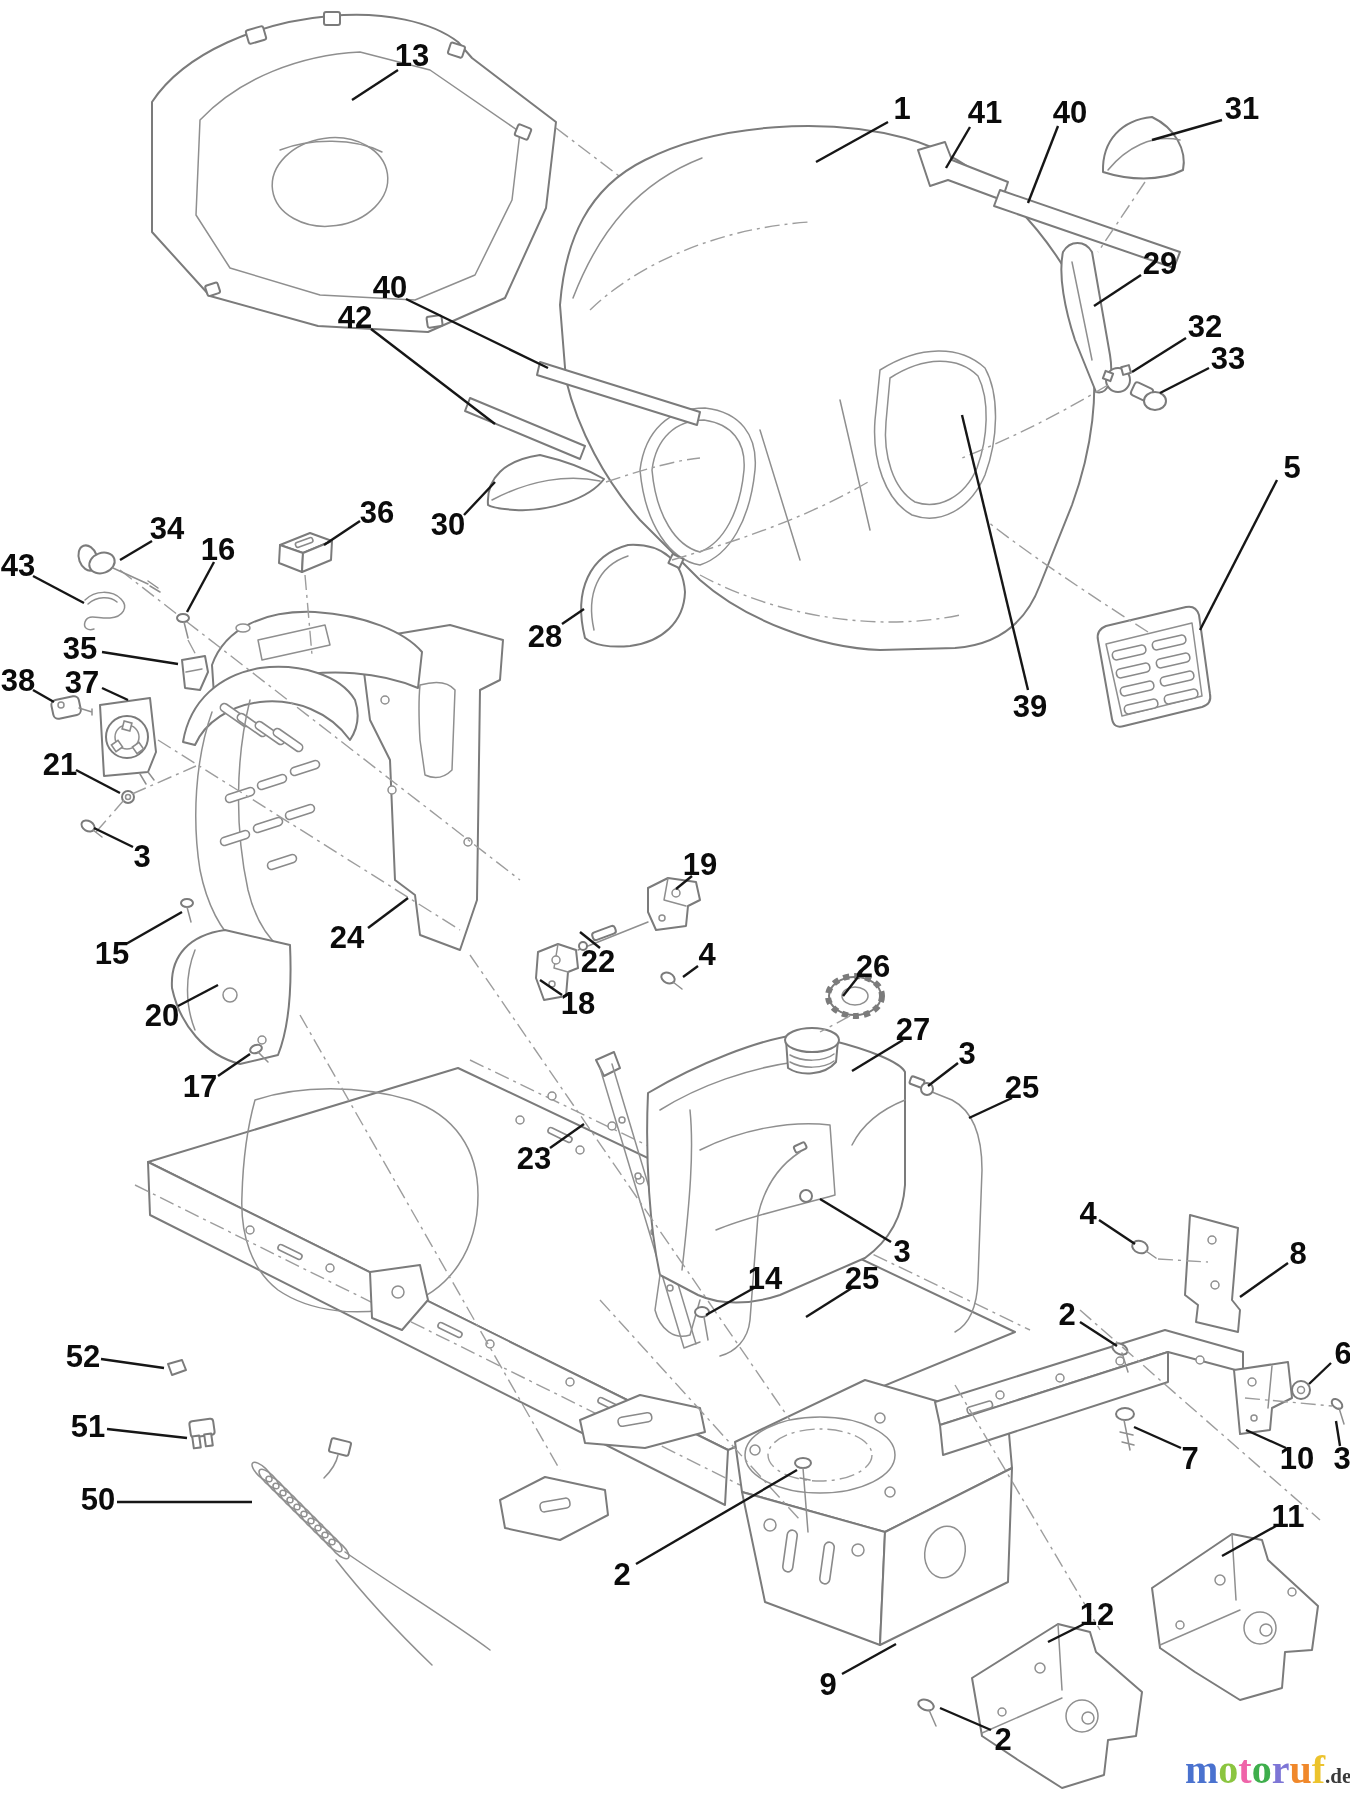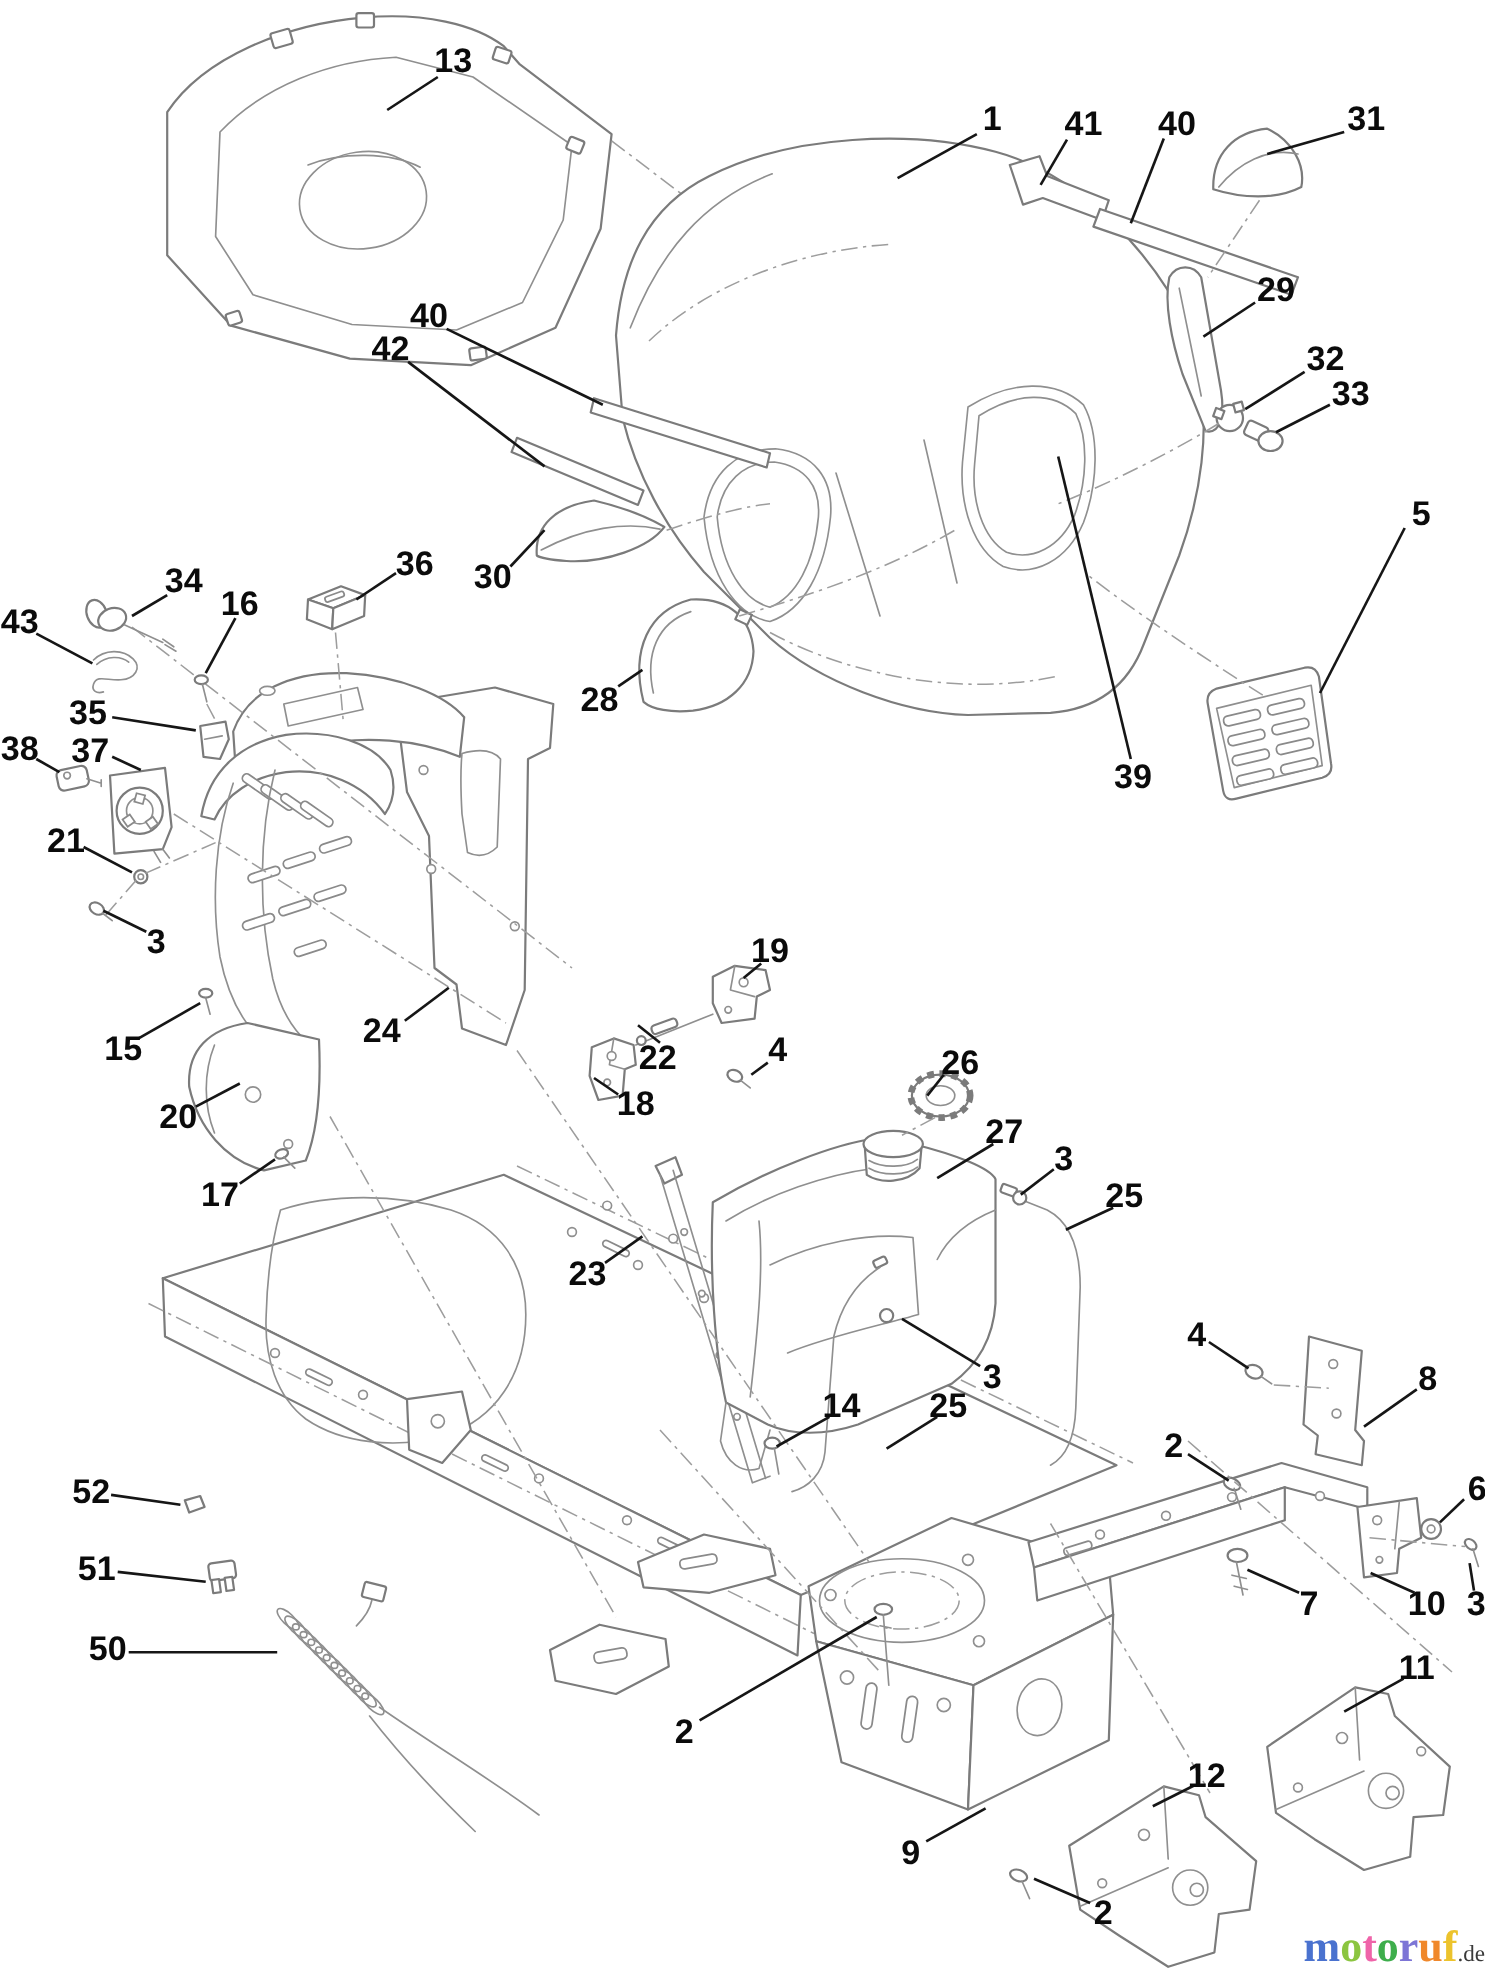--- a/index.html
+++ b/index.html
@@ -9,21 +9,21 @@
   .part{fill:#ffffff;stroke:#7b7b7b;stroke-width:2;stroke-linejoin:round;stroke-linecap:round;}
   .thin{fill:none;stroke:#8f8f8f;stroke-width:1.5;stroke-linejoin:round;stroke-linecap:round;}
   .hole{fill:#ffffff;stroke:#8f8f8f;stroke-width:1.5;}
   .slot{fill:#ffffff;stroke:#8a8a8a;stroke-width:1.6;}
   .dash{fill:none;stroke:#9d9d9d;stroke-width:1.4;stroke-dasharray:15 5 3 5;}
   .callout-line{stroke:#161616;stroke-width:2.4;}
   .callout-text{font-family:"Liberation Sans",sans-serif;font-weight:bold;fill:#0b0b0b;}
   #logo{position:absolute;left:1185px;top:1748px;width:165px;height:48px;
         font-family:"Liberation Serif",serif;font-weight:bold;font-size:40px;
         line-height:44px;white-space:nowrap;text-decoration:none;cursor:pointer;}
-  #logo .suffix{font-size:21px;font-weight:normal;}
+  #logo .suffix{font-size:21px;font-weight:bold;}
 </style>
 </head>
 <body>
 
 <div id="stage">
 <svg width="1350" height="1800" viewBox="0 0 1350 1800">
 
   <g>
     <path class="part" d="M148,1162 L458,1068 L1015,1332 L728,1450 Z"></path>
     <path class="part" d="M148,1162 L728,1450 L725,1505 L150,1215 Z"></path>

